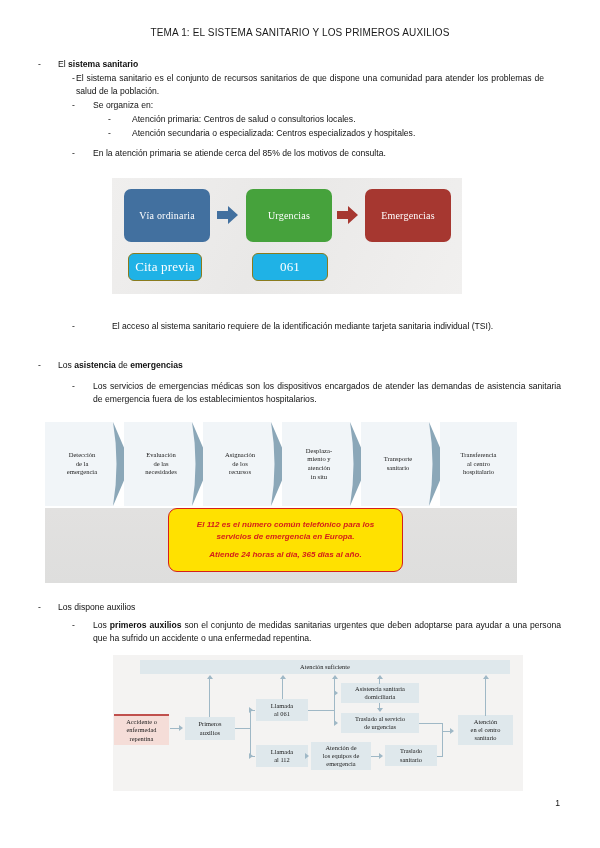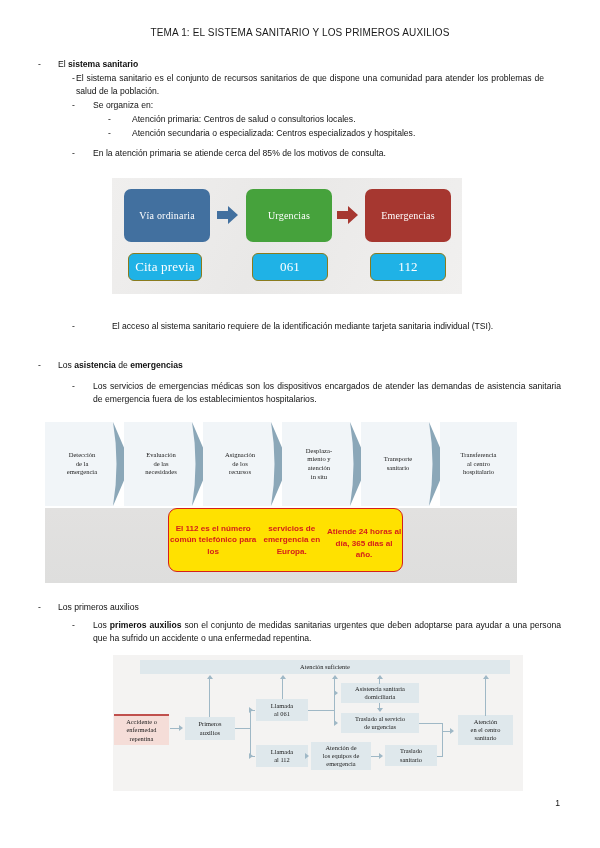--- a/index.html
+++ b/index.html
@@ -58,22 +58,22 @@
   .chev .lbl{
     position:absolute;left:4px;right:16px;top:0;bottom:0;
     display:flex;align-items:center;justify-content:center;text-align:center;
     font-family:"Liberation Serif", serif;font-size:6.6px;line-height:8.6px;color:#1b1b1b;
   }
 
   
   .callout{
     position:absolute;left:168px;top:508px;width:233px;height:62px;
     background:#ffe100;border:1.7px solid #d4201a;border-radius:9px;
-    display:flex;flex-direction:row;align-items:center;justify-content:center;
-    text-align:center;color:#d4201a;font-weight:bold;font-size:8.1px;line-height:11.6px;
+    display:flex;flex-direction:column;align-items:center;justify-content:center;
+    text-align:center;color:#d4201a;font-weight:bold;font-size:8.1px;line-height:11.6px;font-style:italic;
   }
   .callout .l2{margin-top:7px;}
 
   
   .diagram3{
     position:absolute;left:113px;top:655px;width:410px;height:136px;
     background:#f4f3f2;
   }
   .fbox{
     position:absolute;background:#dfe8ec;
@@ -128,21 +128,20 @@
 
     <svg class="arrow1 a1" viewBox="0 0 22 22">
       <path d="M0 7 L11 7 L11 2 L21 11 L11 20 L11 15 L0 15 Z" fill="#42709f"></path>
     </svg>
     <svg class="arrow1 a2" viewBox="0 0 22 22">
       <path d="M0 7 L11 7 L11 2 L21 11 L11 20 L11 15 L0 15 Z" fill="#a63730"></path>
     </svg>
 
     <div class="d1box d1bot d1b1">Cita previa</div>
     <div class="d1box d1bot d1b2">061</div>
-    <div class="d1box d1bot d1b3">112</div>
   </div>
 
   <div class="dash" style="left:72px;top:320px;">-</div>
   <div class="txt just" style="left:93px;top:320px;width:468px;padding-left:19px;">El acceso al sistema sanitario requiere de la identificación mediante tarjeta sanitaria individual (TSI).</div>
 
   <div class="dash" style="left:38px;top:359px;">-</div>
   <div class="txt" style="left:58px;top:359px;width:350px;">
     <span>Los </span><span class="b">asistencia</span><span> de </span><span class="b">emergencias</span>
   </div>
 
@@ -212,21 +211,21 @@
     </div>
   </div>
 
   <div class="callout">
     <div>El 112 es el número común telefónico para los</div>
     <div>servicios de emergencia en Europa.</div>
     <div class="l2">Atiende 24 horas al día, 365 dias al año.</div>
   </div>
 
   <div class="dash" style="left:38px;top:601px;">-</div>
-  <div class="txt" style="left:58px;top:601px;width:300px;">Los primeros auxilios</div>
+  <div class="txt" style="left:58px;top:601px;width:300px;">Los dispone auxilios</div>
 
   <div class="dash" style="left:72px;top:619px;">-</div>
   <div class="txt just" style="left:93px;top:619px;width:468px;">
     <span>Los </span><span class="b">primeros auxilios</span><span> son el conjunto de medidas sanitarias urgentes que deben adoptarse para ayudar a una persona que ha sufrido un accidente o una enfermedad repentina.</span>
   </div>
 
   <div class="diagram3">
 
     <div class="fbox" style="left:27px;top:5px;width:370px;height:14px;">Atención suficiente</div>
 

